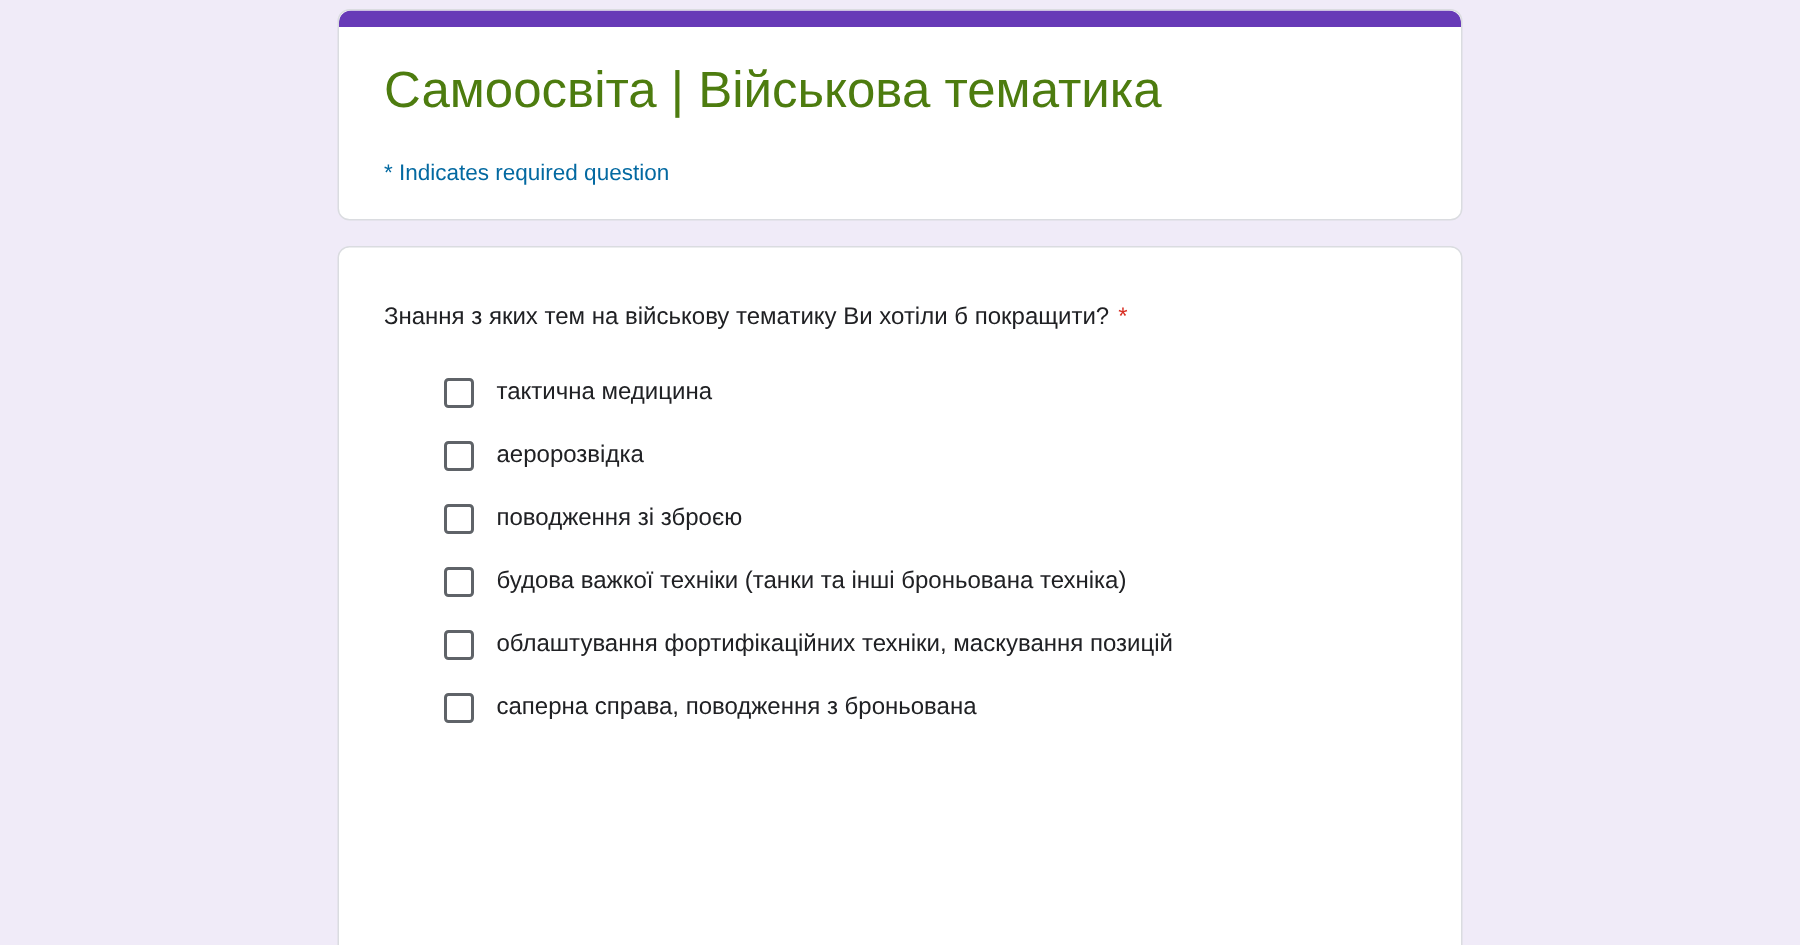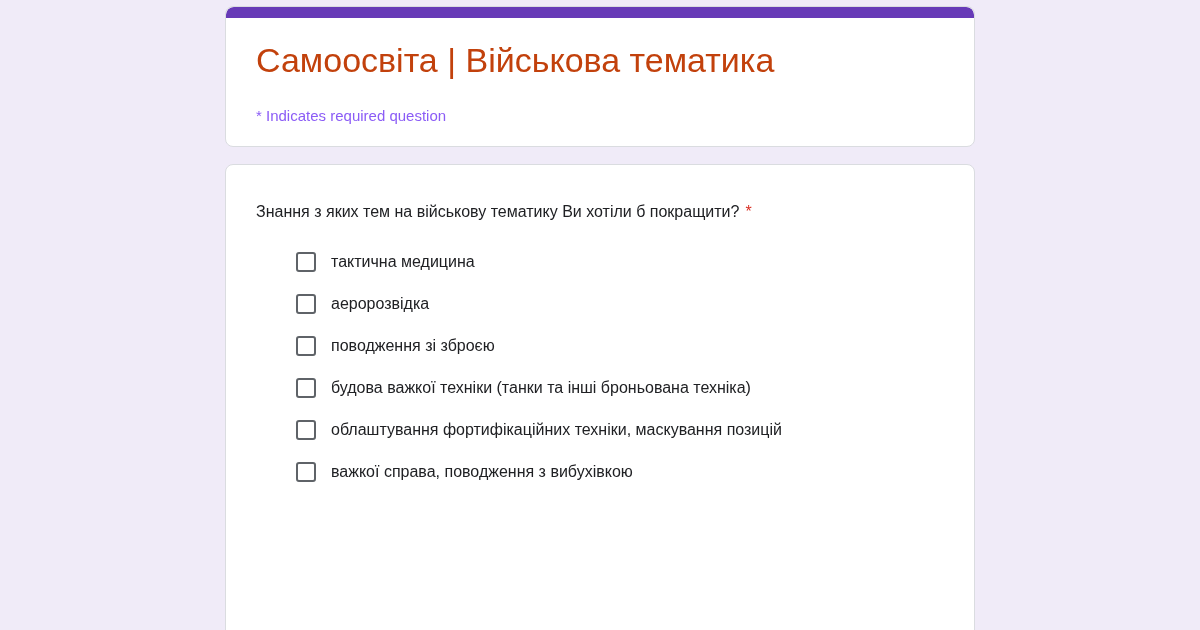--- a/index.html
+++ b/index.html
@@ -30,27 +30,27 @@
     background: #673ab7;
     border-radius: 8px 8px 0 0;
   }
   .header-body {
     padding: 22px 30px 22px 30px;
   }
   .form-title {
     font-size: 34px;
     font-weight: 400;
     line-height: 1.2;
-    color: #c2410c;
+    color: #4d7c0f;
     letter-spacing: 0;
   }
   .required-note {
     margin-top: 26px;
     font-size: 15px;
-    color: #8b5cf6;
+    color: #0369a1;
   }
   .question-card {
     margin-top: 17px;
     min-height: 500px;
     padding: 36px 30px 40px 30px;
   }
   .question-text {
     font-size: 16px;
     line-height: 22px;
     color: #202124;
@@ -134,19 +134,19 @@
       <span class="option-label">будова важкої техніки (танки та інші броньована техніка)</span>
     </div>
 
     <div class="option-row">
       <span class="checkbox"></span>
       <span class="option-label">облаштування фортифікаційних техніки, маскування позицій</span>
     </div>
 
     <div class="option-row">
       <span class="checkbox"></span>
-      <span class="option-label">важкої справа, поводження з вибухівкою</span>
+      <span class="option-label">саперна справа, поводження з броньована</span>
     </div>
 
 
   </div>
 
 </div>
 
 </body></html>

